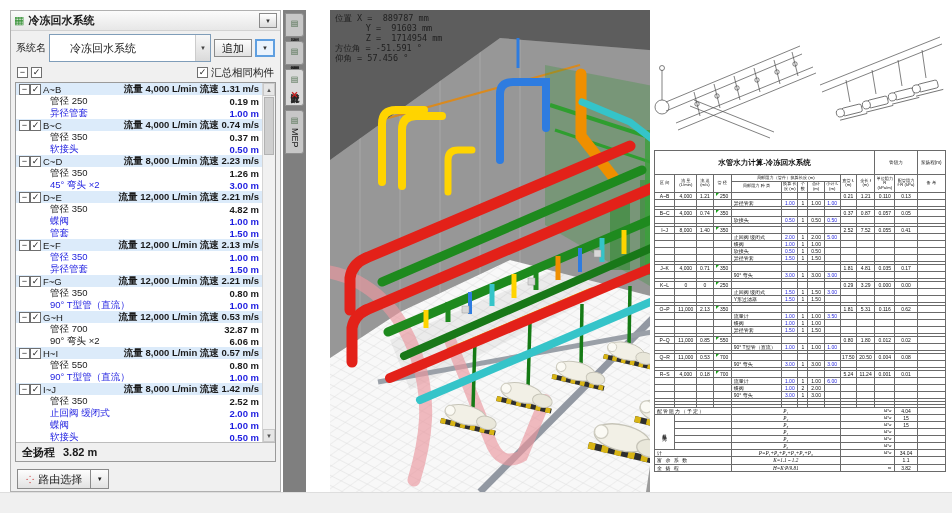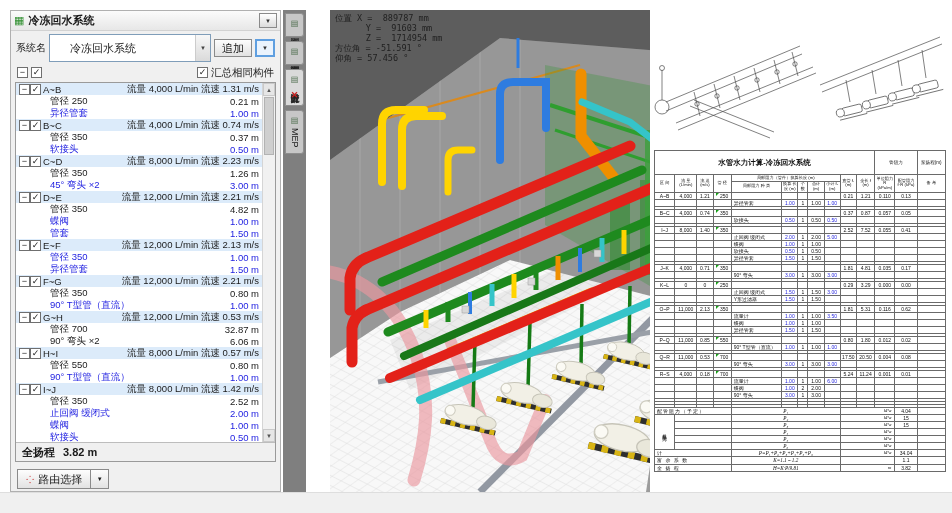--- a/index.html
+++ b/index.html
@@ -25,21 +25,21 @@
   .check-row{display:flex;align-items:center;gap:3px;padding:1px 6px;font-size:10.5px;height:17px;}
   .cb-box{width:11px;height:11px;border:1px solid #6f6f6f;background:#fff;font-size:9px;line-height:9px;text-align:center;color:#1a1a1a;flex:0 0 auto;}
   .collapse-box{width:11px;height:11px;border:1px solid #6f6f6f;background:#fff;font-size:9px;line-height:8px;text-align:center;color:#1a1a1a;flex:0 0 auto;}
   .spacer{flex:1;}
   .group-box{margin:1px 4px 0 4px;border:1px solid #9a9a9a;background:#f0f0f0;}
   .listbox{position:relative;height:360px;background:#fff;border-bottom:1px solid #bdbdbd;overflow:hidden;}
   .list-inner{position:absolute;left:0;top:0;right:13px;}
   .lrow{display:flex;align-items:center;height:12px;font-size:9.5px;padding:0 3px;white-space:nowrap;overflow:hidden;}
   .lrow.header{background:#dcebfa;}
   .lrow .name{margin-left:2px;}
-  .lrow .val{margin-left:auto;}
+  .lrow .val{margin-left:auto;font-weight:bold;}
   .lrow.item{padding-left:32px;}
   .blue{color:#1d1de0;}
   .scrollbar{position:absolute;right:0;top:0;bottom:0;width:13px;background:#f1f1f1;border-left:1px solid #d5d5d5;}
   .sb-btn{height:13px;font-size:6px;text-align:center;line-height:13px;color:#555;background:#e6e6e6;border:1px solid #c9c9c9;}
   .sb-down{position:absolute;bottom:0;left:0;right:0;}
   .sb-thumb{position:absolute;top:14px;left:1px;right:1px;height:58px;background:#cfcfcf;border:1px solid #b3b3b3;}
   .total-row{display:flex;gap:8px;padding:2px 6px;font-size:11px;font-weight:bold;background:#f0f0f0;height:18px;align-items:center;}
   .route-row{display:flex;margin:7px 6px 0 6px;}
   .route-btn{height:20px;border:1px solid #8a8a8a;background:linear-gradient(#fdfdfd,#e2e2e2);font-size:11px;padding:0 8px;display:flex;align-items:center;gap:4px;}
   .route-btn .dots{color:#c33;font-size:10px;}
@@ -106,21 +106,21 @@
       <div class="listbox">
         <div class="list-inner">
             <div class="lrow header">
               <span class="collapse-box">−</span>
               <span class="cb-box">✓</span>
               <span class="name">A~B</span>
               <span class="val">流量 4,000 L/min 流速 1.31 m/s</span>
             </div>
             <div class="lrow item">
               <span class="name">管径 250</span>
-              <span class="val">0.21 m</span>
+              <span class="val">0.19 m</span>
             </div>
             <div class="lrow item">
               <span class="name blue">异径管套</span>
               <span class="val blue">1.00 m</span>
             </div>
             <div class="lrow header">
               <span class="collapse-box">−</span>
               <span class="cb-box">✓</span>
               <span class="name">B~C</span>
               <span class="val">流量 4,000 L/min 流速 0.74 m/s</span>

